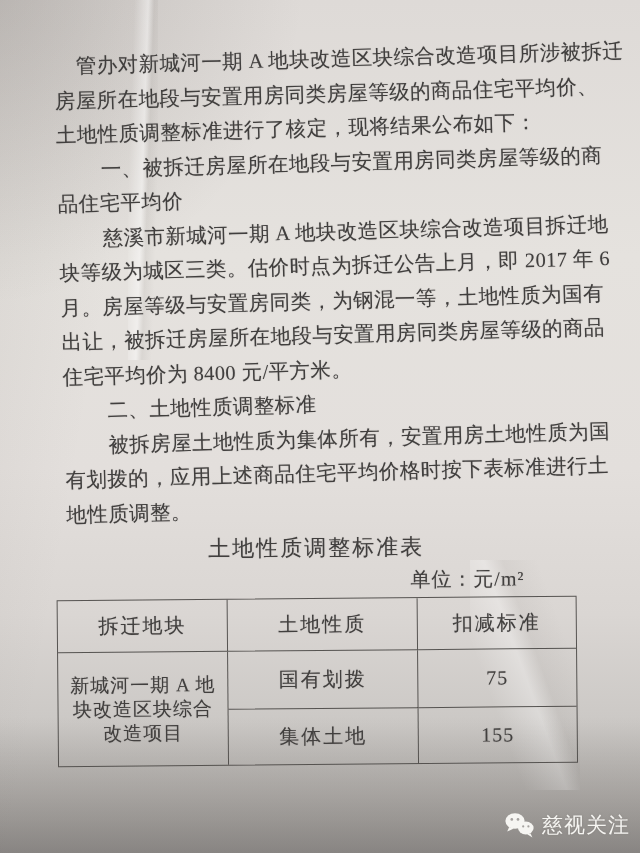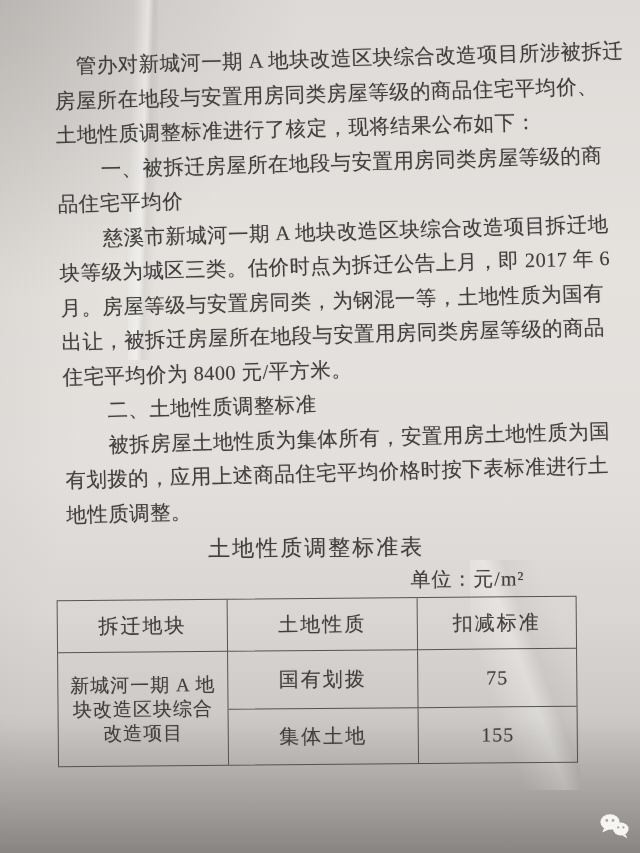--- a/index.html
+++ b/index.html
@@ -100,15 +100,16 @@
     <svg width="31" height="26" viewBox="0 0 31 26" aria-hidden="true">
       <ellipse cx="11" cy="9" rx="9.6" ry="7.8" fill="#f6f5f2"></ellipse>
       <polygon points="5.2,15 3.2,19.6 9.8,16.4" fill="#f6f5f2"></polygon>
       <circle cx="7.8" cy="7.4" r="1.35" fill="#a5a29f"></circle>
       <circle cx="14.0" cy="7.4" r="1.35" fill="#a5a29f"></circle>
       <ellipse cx="21.8" cy="16" rx="7.8" ry="6.4" fill="#f6f5f2"></ellipse>
       <polygon points="26.4,21.2 28.4,25.4 23.2,22.2" fill="#f6f5f2"></polygon>
       <circle cx="19.2" cy="14.4" r="1.1" fill="#a5a29f"></circle>
       <circle cx="24.4" cy="14.4" r="1.1" fill="#a5a29f"></circle>
     </svg>
+    <span class="wm-label">慈视关注</span>
   </div>
 
 </div>
 
 </body></html>

